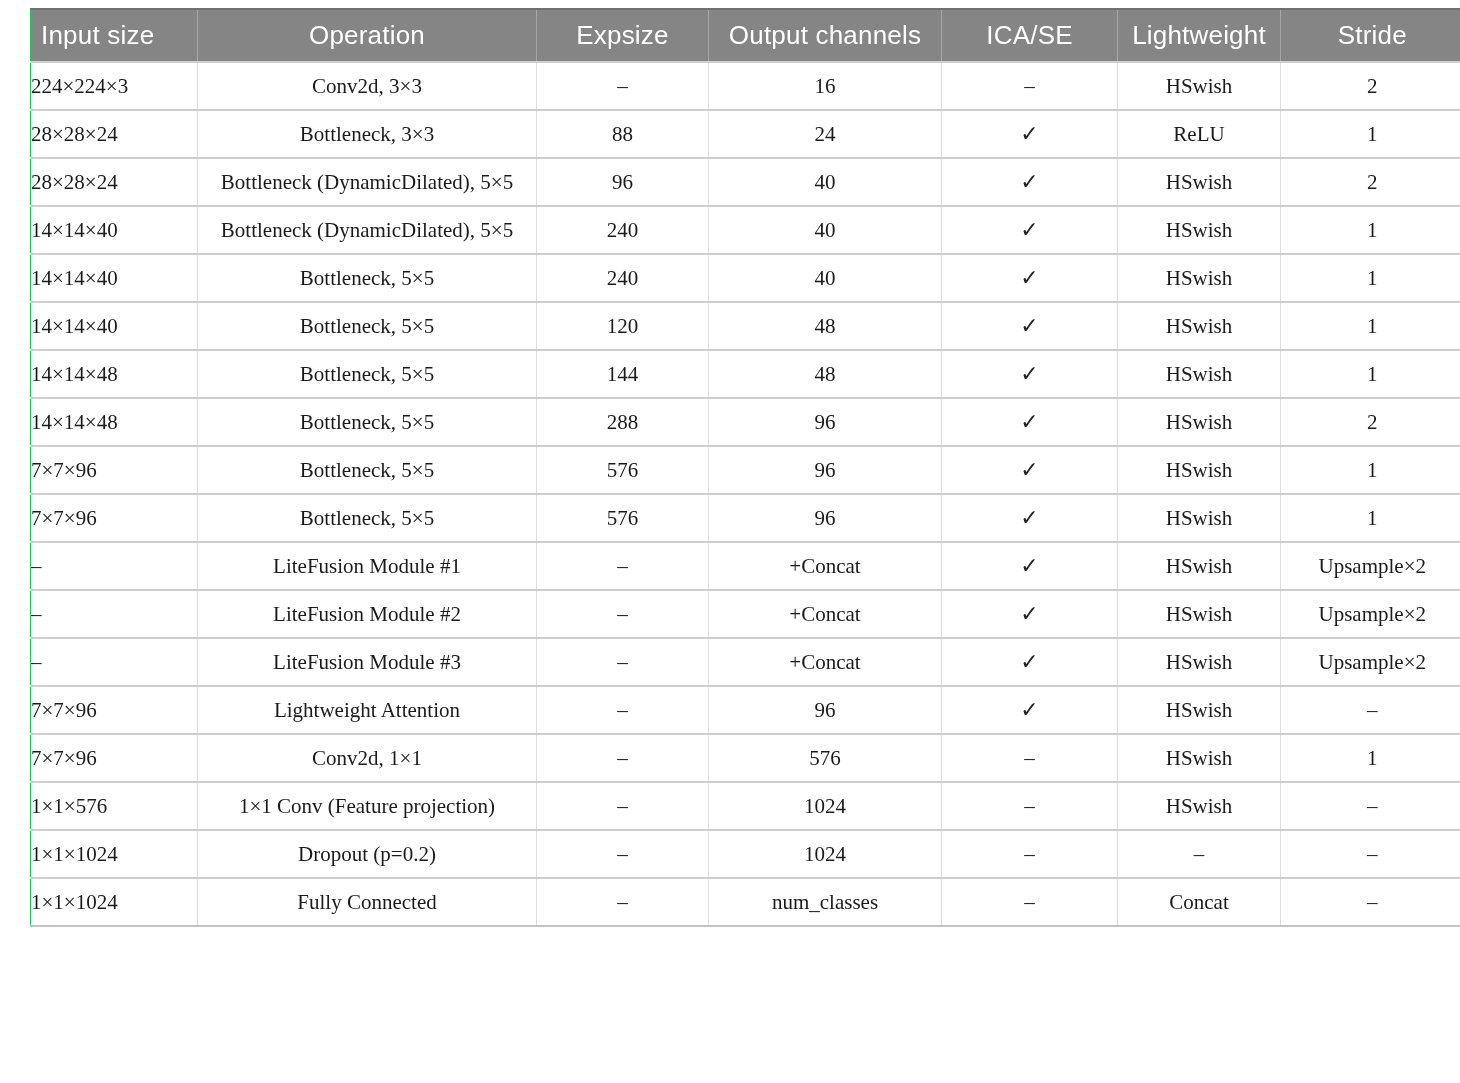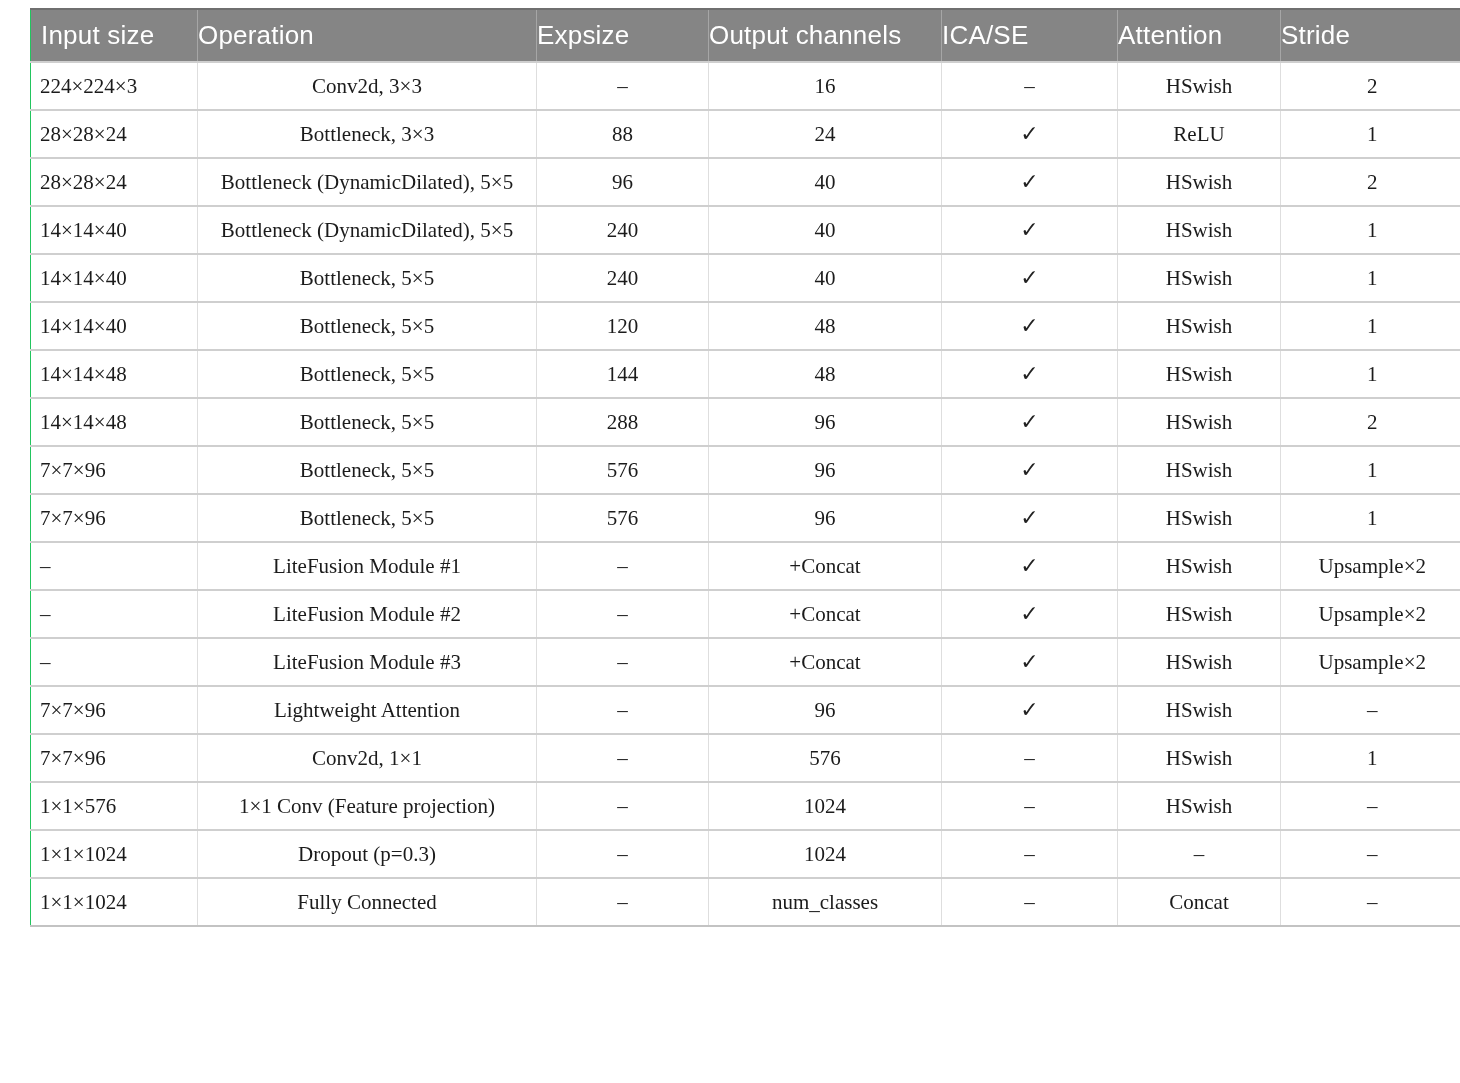--- a/index.html
+++ b/index.html
@@ -22,21 +22,21 @@
     border-bottom: 2px solid #c3c3c3;
     border-left: 1px solid #22c55e;
   }
   thead th {
     background: #858585;
     color: #ffffff;
     font-family: "Liberation Sans", sans-serif;
     font-weight: normal;
     font-size: 26px;
     height: 51px;
-    text-align: left;
+    text-align: center;
     border-top: 2px solid #6f6f6f;
     border-left: 1px solid #a6a6a6;
     padding: 0;
     letter-spacing: 0.2px;
   }
   thead th:first-child {
     text-align: left;
     padding-left: 10px;
     border-left: none;
   }
@@ -47,21 +47,20 @@
     color: #1b1b1b;
     background: #ffffff;
     border-top: 2px solid #cfcfcf;
     border-left: 1px solid #dedede;
     padding: 0;
     overflow: hidden;
     white-space: nowrap;
   }
   tbody td:first-child {
     text-align: left;
-    padding-left: 9px;
     border-left: none;
   }
   tbody td .check {
     font-size: 22px;
     color: #222222;
   }
 </style>
 </head>
 <body>
 
@@ -76,21 +75,21 @@
       <col style="width:163px">
       <col style="width:184px">
     </colgroup>
     <thead>
       <tr>
         <th>Input size</th>
         <th>Operation</th>
         <th>Expsize</th>
         <th>Output channels</th>
         <th>ICA/SE</th>
-        <th>Attention</th>
+        <th>Lightweight</th>
         <th>Stride</th>
       </tr>
     </thead>
     <tbody>
         <tr>
           <td>224×224×3</td>
           <td>Conv2d, 3×3</td>
           <td>–</td>
           <td>16</td>
           <td>–</td>
@@ -227,21 +226,21 @@
           <td>1×1×576</td>
           <td>1×1 Conv (Feature projection)</td>
           <td>–</td>
           <td>1024</td>
           <td>–</td>
           <td>HSwish</td>
           <td>–</td>
         </tr>
         <tr>
           <td>1×1×1024</td>
-          <td>Dropout (p=0.3)</td>
+          <td>Dropout (p=0.2)</td>
           <td>–</td>
           <td>1024</td>
           <td>–</td>
           <td>–</td>
           <td>–</td>
         </tr>
         <tr>
           <td>1×1×1024</td>
           <td>Fully Connected</td>
           <td>–</td>

